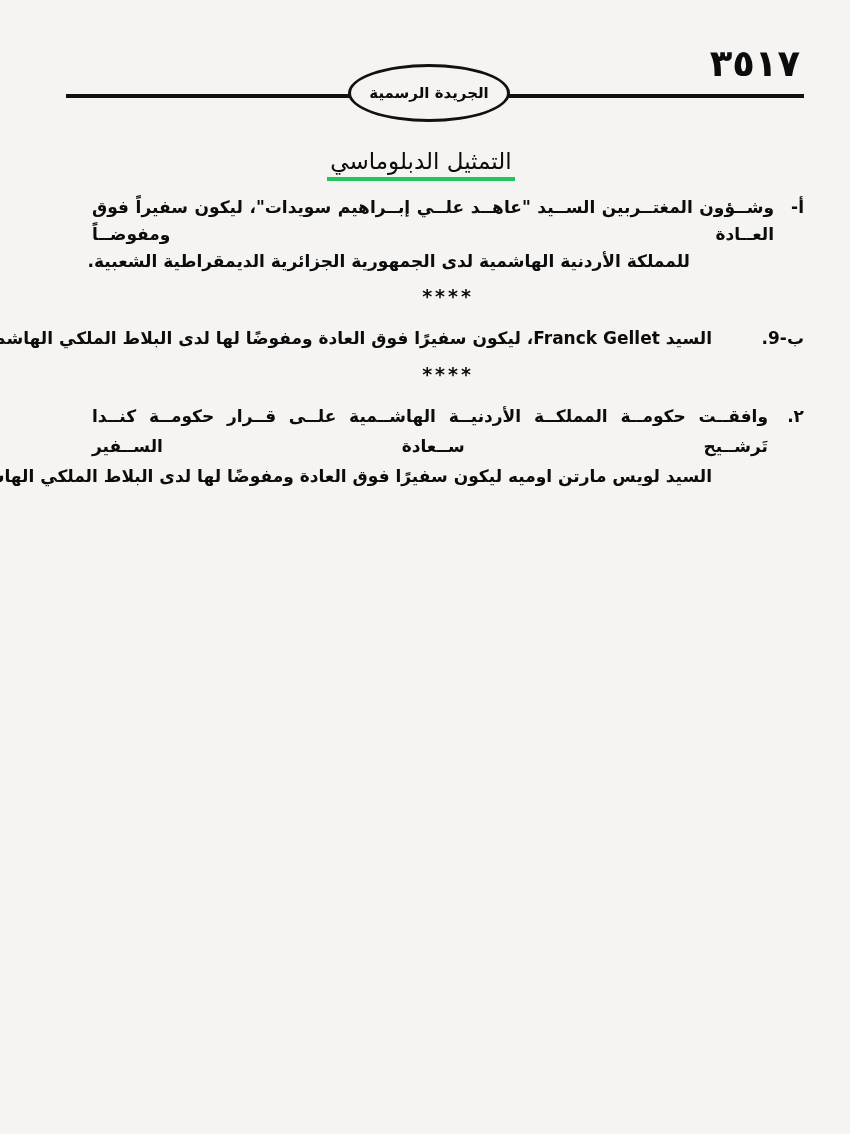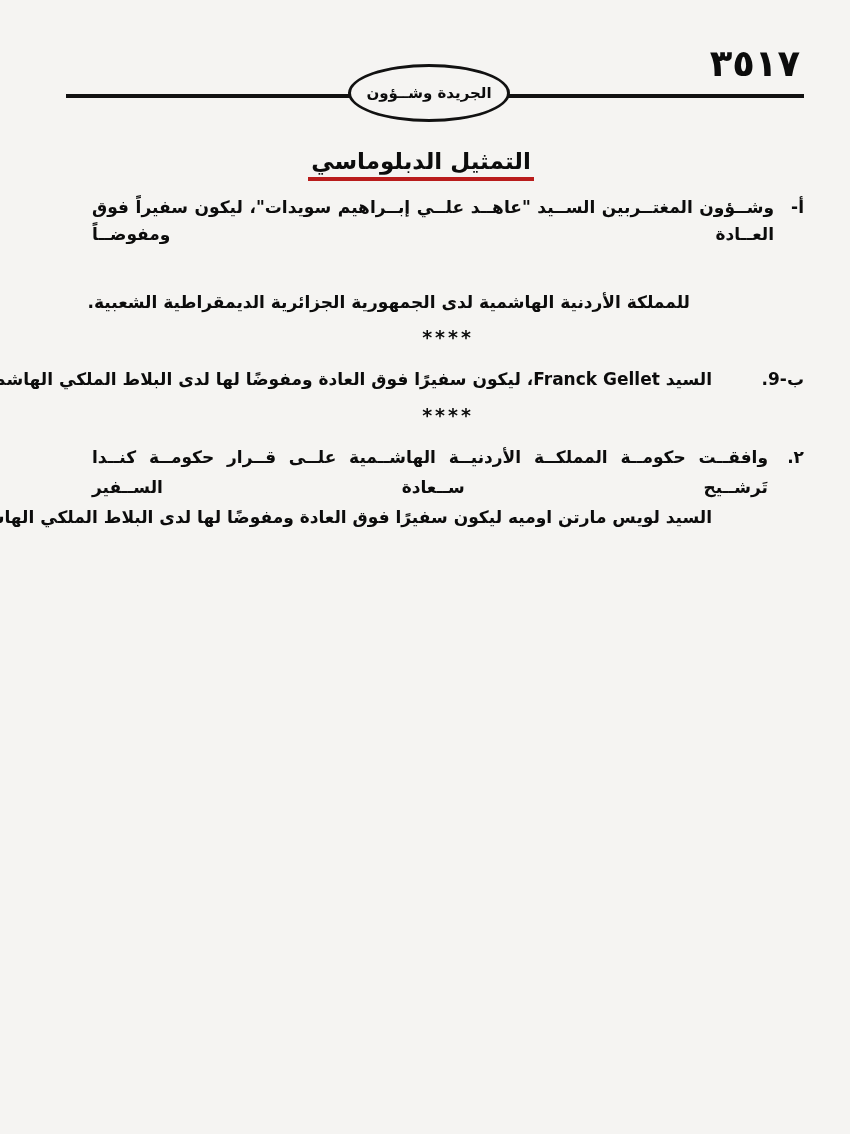--- a/index.html
+++ b/index.html
@@ -28,35 +28,35 @@
     background: #f5f4f2;
     border: 3px solid #111; border-radius: 50%;
     display: flex; align-items: center; justify-content: center;
     box-sizing: border-box;
   }
   .gazette-name { font-size: 15px; font-weight: 700; }
 
   
   .title-wrap { margin: 22px 0 0; text-align: center; font-size: 23px; }
   .title {
-    font-weight: 700;
-    border-bottom: 4px solid #b91c1c;
+    font-weight: 400;
+    border-bottom: 4px solid #22c55e;
     padding: 0 3px 3px;
   }
 
   
   .body { margin: 20px 38px 0 92px; font-size: 17px; font-weight: 700; }
   .item { position: relative; }
   .marker { position: absolute; top: 0; right: 0; line-height: 27px; white-space: nowrap; }
   .line { line-height: 27px; }
   .just { text-align: justify; text-align-last: justify; }
   .last { text-align: right; white-space: nowrap; }
 
   .item-a .lines { padding-right: 30px; }
-  .indent-a { padding-right: 84px; margin-top: 41px; }
+  .indent-a { padding-right: 84px; }
 
   .item-b, .item-c { margin-top: 6px; }
   .item-b .line, .item-c .line, .item-b .marker, .item-c .marker { line-height: 30px; }
   .item-b .lines { padding-right: 52px; }
   .indent-b { padding-right: 40px; }
   .item-c .lines { padding-right: 36px; }
   .indent-c { padding-right: 56px; }
 
   .separator {
     text-align: center; font-size: 19px; font-weight: 700;
@@ -65,21 +65,21 @@
 </style>
 </head>
 <body>
 
 <div class="page">
 
   <div class="header">
     <div class="page-number">٣٥١٧</div>
     <div class="rule"></div>
     <div class="ellipse">
-      <span class="gazette-name">الجريدة وشــؤون</span>
+      <span class="gazette-name">الجريدة الرسمية</span>
     </div>
   </div>
 
   <div class="title-wrap">
     <span class="title">التمثيل الدبلوماسي</span>
   </div>
 
   <div class="body">
 
     <div class="item item-a">

